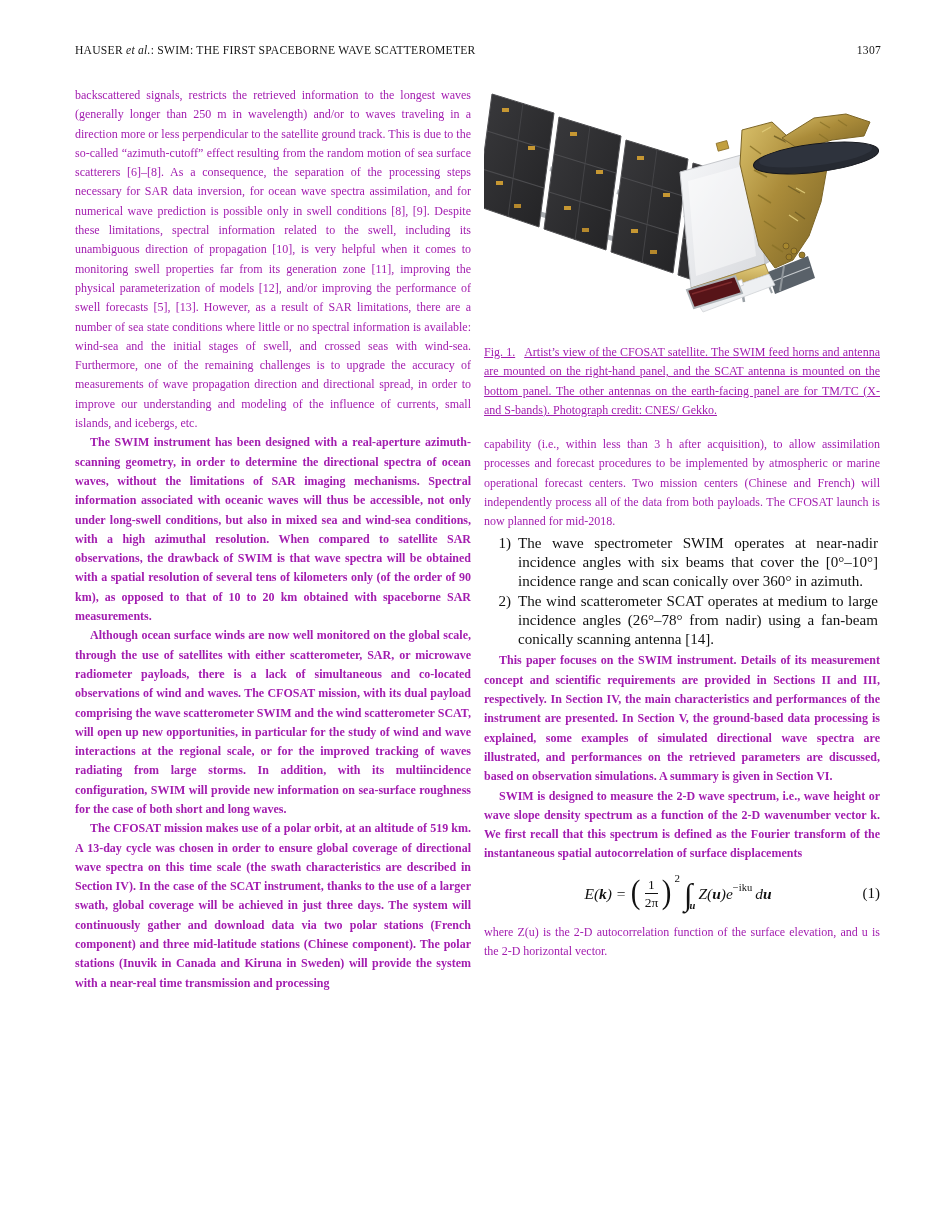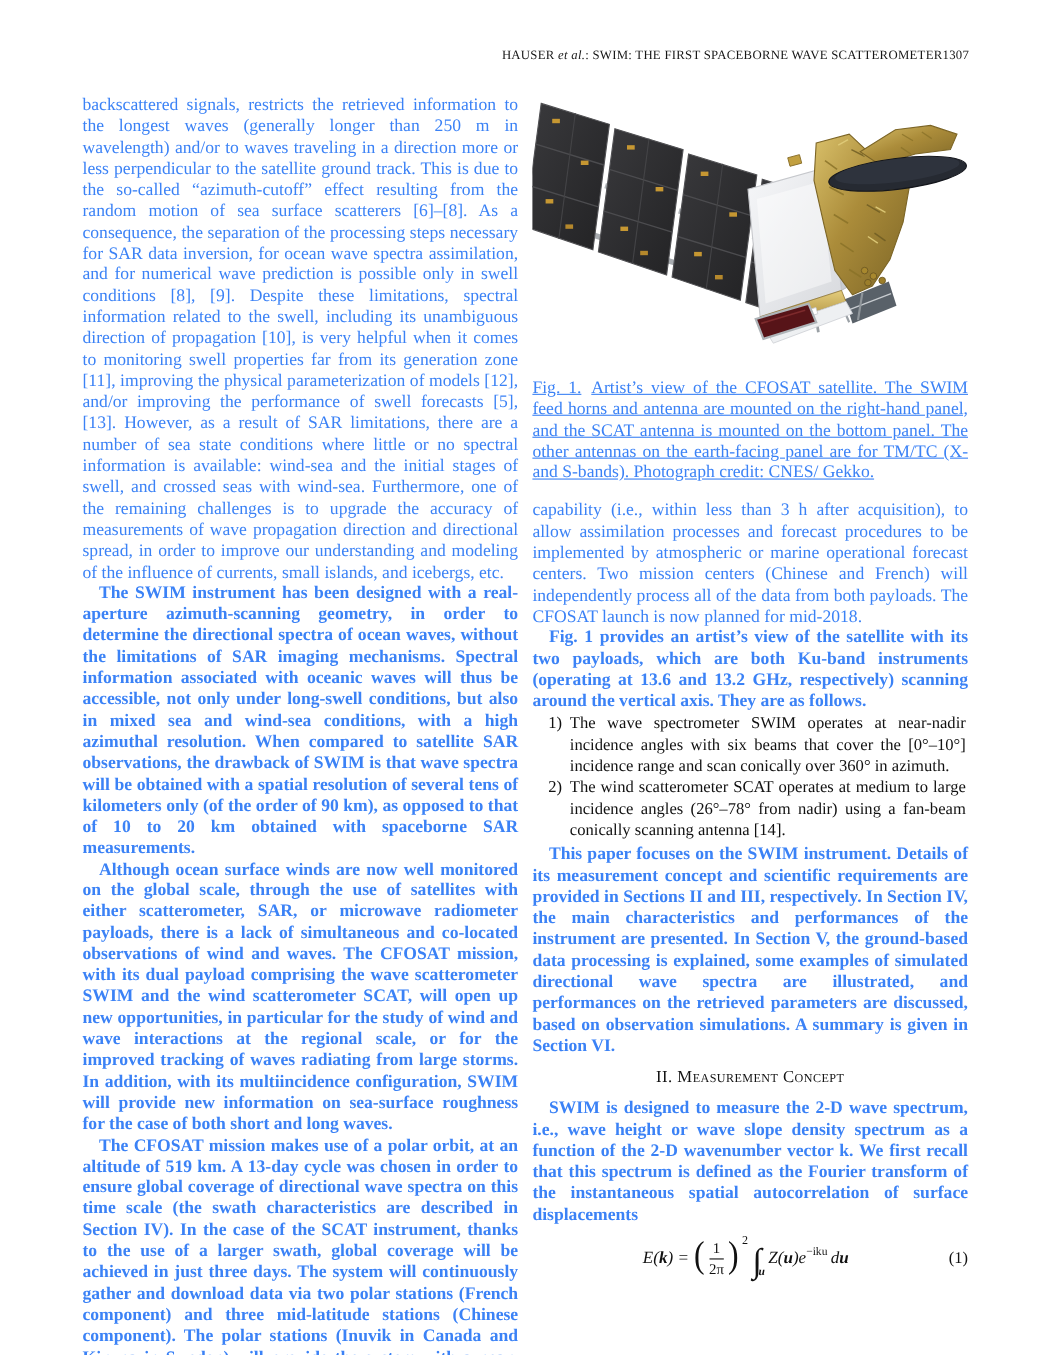--- a/index.html
+++ b/index.html
@@ -9,38 +9,38 @@
     width: 952px;
     height: 1232px;
     margin: 0 auto;
     background: #ffffff;
     font-family: "Liberation Serif", "DejaVu Serif", serif;
     color: #111111;
     padding: 44px 71px 0 75px;
   }
   .running-head {
     display: flex;
-    justify-content: flex-end;
+    justify-content: space-between;
     align-items: baseline;
     font-size: 11.6px;
     letter-spacing: 0.25px;
     color: #161616;
   }
   .running-head .etal { font-style: italic; text-transform: none; }
   .columns {
     display: flex;
     gap: 13px;
     margin-top: 29px;
   }
   .col { width: 396px; }
   .body-text p {
-    font-size: 16px;
+    font-size: 12px;
     line-height: 19.3px;
     text-align: justify;
-    color: #3b82f6;
+    color: #a21caf;
   }
   .body-text p.indent { text-indent: 15px; font-weight: bold; }
   .figure-block { margin-bottom: 6px; }
   .figure-block svg { display: block; width: 396px; height: 248px; }
   .figure-caption {
     font-size: 12.4px;
     line-height: 15.3px;
     text-align: justify;
     color: #161616;
     margin-top: 9px;
@@ -223,36 +223,34 @@
             <line x1="208" y1="208" x2="248" y2="196" stroke="#7d2a2c" stroke-width="1.5"></line>
           </g>
         </svg>
       </div>
 
       <p class="figure-caption">
         <span class="fig-label">Fig. 1.</span><span>Artist’s view of the CFOSAT satellite. The SWIM feed horns and antenna are mounted on the right-hand panel, and the SCAT antenna is mounted on the bottom panel. The other antennas on the earth-facing panel are for TM/TC (X- and S-bands). Photograph credit: CNES/ Gekko.</span>
       </p>
 
       <p>capability (i.e., within less than 3 h after acquisition), to allow assimilation processes and forecast procedures to be implemented by atmospheric or marine operational forecast centers. Two mission centers (Chinese and French) will independently process all of the data from both payloads. The CFOSAT launch is now planned for mid-2018.</p>
-      <p class="indent">Fig. 1 provides an artist’s view of the satellite with its two payloads, which are both Ku-band instruments (operating at 13.6 and 13.2 GHz, respectively) scanning around the vertical axis. They are as follows.</p>
 
       <div class="num-list">
         <div class="li">
           <span class="marker">1)</span>
           <span class="li-text">The wave spectrometer SWIM operates at near-nadir incidence angles with six beams that cover the [0°–10°] incidence range and scan conically over 360° in azimuth.</span>
         </div>
         <div class="li">
           <span class="marker">2)</span>
           <span class="li-text">The wind scatterometer SCAT operates at medium to large incidence angles (26°–78° from nadir) using a fan-beam conically scanning antenna [14].</span>
         </div>
       </div>
 
       <p class="indent">This paper focuses on the SWIM instrument. Details of its measurement concept and scientific requirements are provided in Sections II and III, respectively. In Section IV, the main characteristics and performances of the instrument are presented. In Section V, the ground-based data processing is explained, some examples of simulated directional wave spectra are illustrated, and performances on the retrieved parameters are discussed, based on observation simulations. A summary is given in Section VI.</p>
 
-      <div class="section-heading">II. Measurement Concept</div>
 
       <p class="indent">SWIM is designed to measure the 2-D wave spectrum, i.e., wave height or wave slope density spectrum as a function of the 2-D wavenumber vector k. We first recall that this spectrum is defined as the Fourier transform of the instantaneous spatial autocorrelation of surface displacements</p>
 
       <div class="equation-row">
         <span class="eq-left-spacer"></span>
         <span class="eq-center">
           <span class="it">E(</span>
             <span class="vec">k</span>
             <span class="it">) =</span>
           <span class="eq-gap"></span>
@@ -270,16 +268,17 @@
             <span class="vec">u</span>
             <span class="it">)e</span>
             <span class="exp">−iku</span>
           <span class="eq-gap"></span>
           <span class="it">d</span>
             <span class="vec">u</span>
         </span>
         <span class="eq-number">(1)</span>
       </div>
 
+      <p>where Z(u) is the 2-D autocorrelation function of the surface elevation, and u is the 2-D horizontal vector.</p>
 
     </div>
   </div>
 </div>
 
 </body></html>

